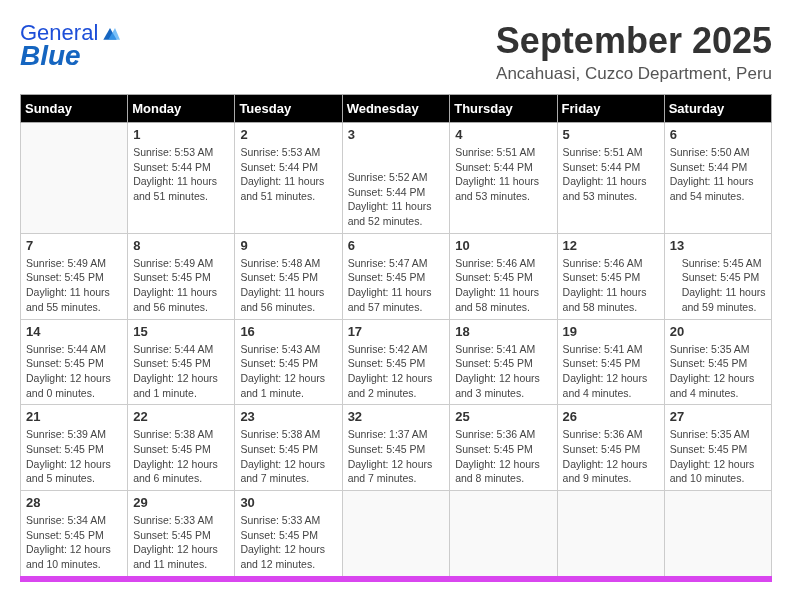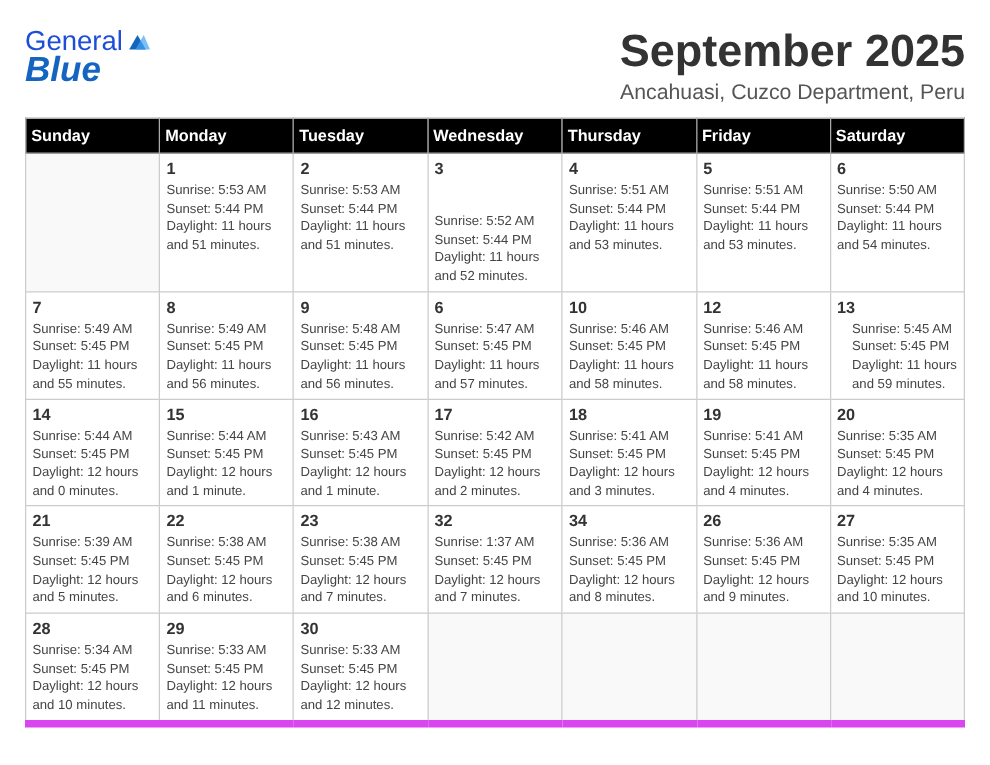--- a/index.html
+++ b/index.html
@@ -299,21 +299,21 @@
 and 7 minutes.</div>
         </td>
         <td>
           <span class="day-number">32</span>
           <div class="day-info" style="white-space: pre-line;">Sunrise: 1:37 AM
 Sunset: 5:45 PM
 Daylight: 12 hours
 and 7 minutes.</div>
         </td>
         <td>
-          <span class="day-number">34</span>
+          <span class="day-number">25</span>
           <div class="day-info" style="white-space: pre-line;">Sunrise: 5:36 AM
 Sunset: 5:45 PM
 Daylight: 12 hours
 and 8 minutes.</div>
         </td>
         <td>
           <span class="day-number">26</span>
           <div class="day-info" style="white-space: pre-line;">Sunrise: 5:36 AM
 Sunset: 5:45 PM
 Daylight: 12 hours

